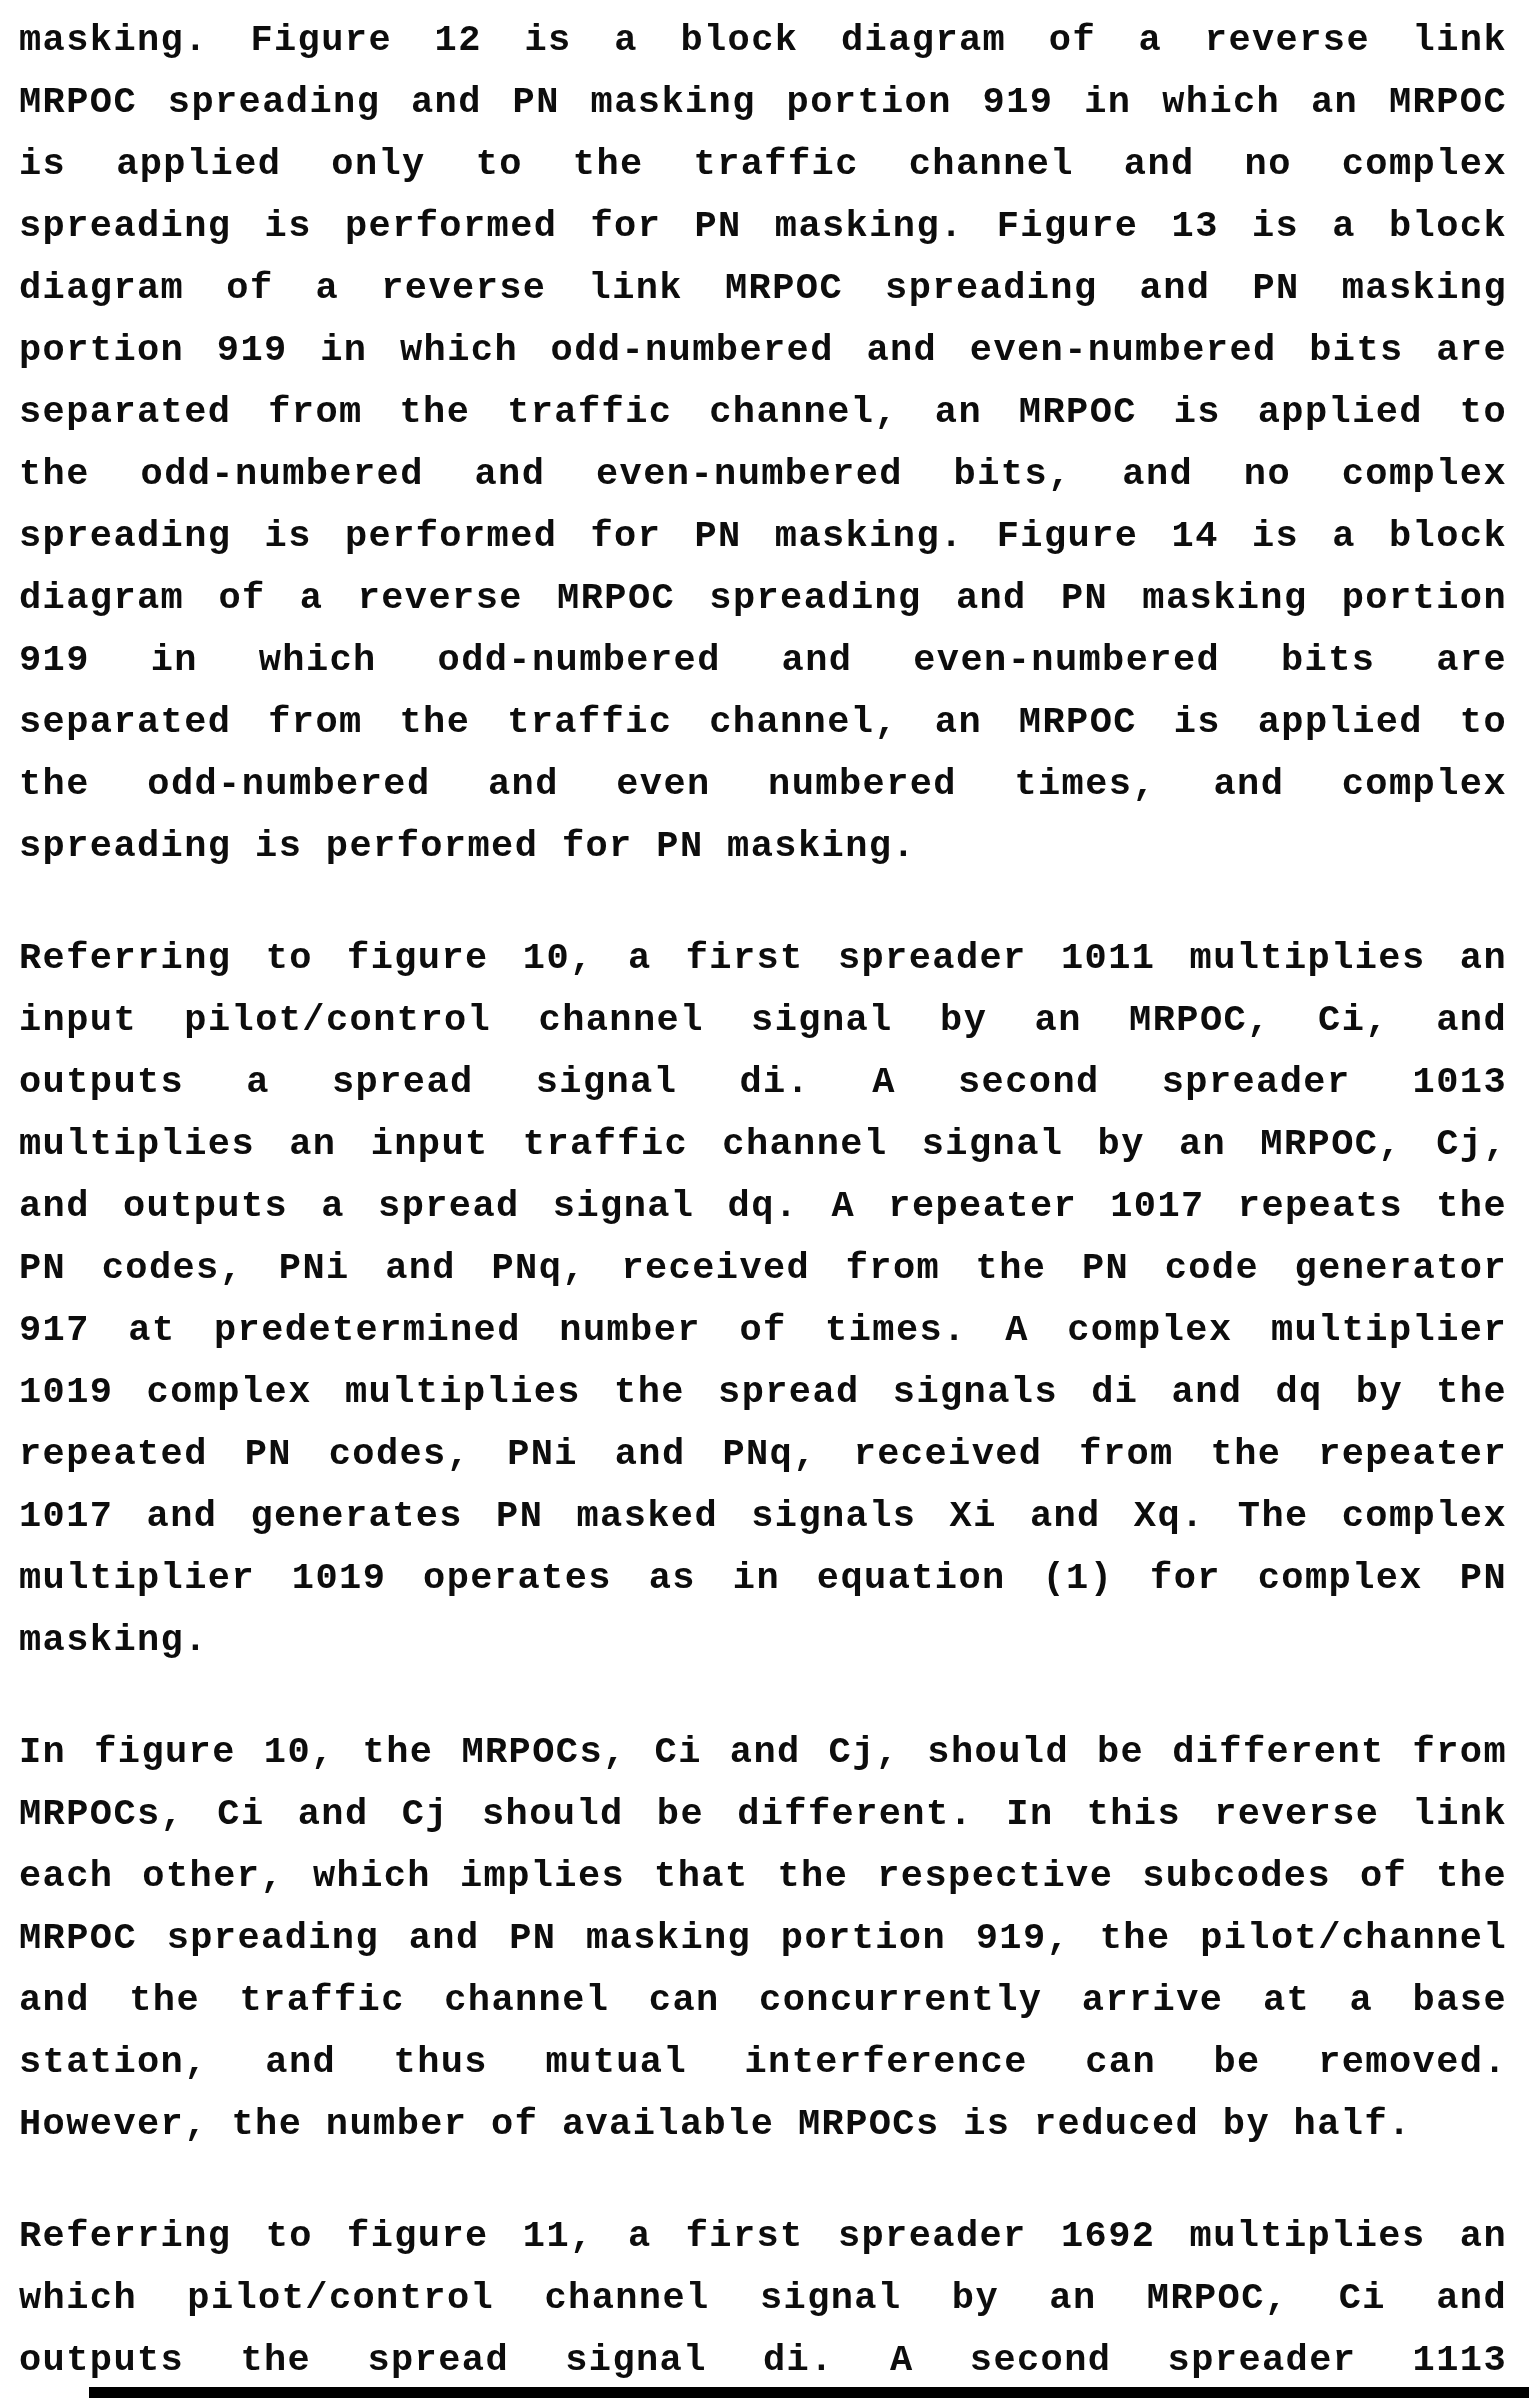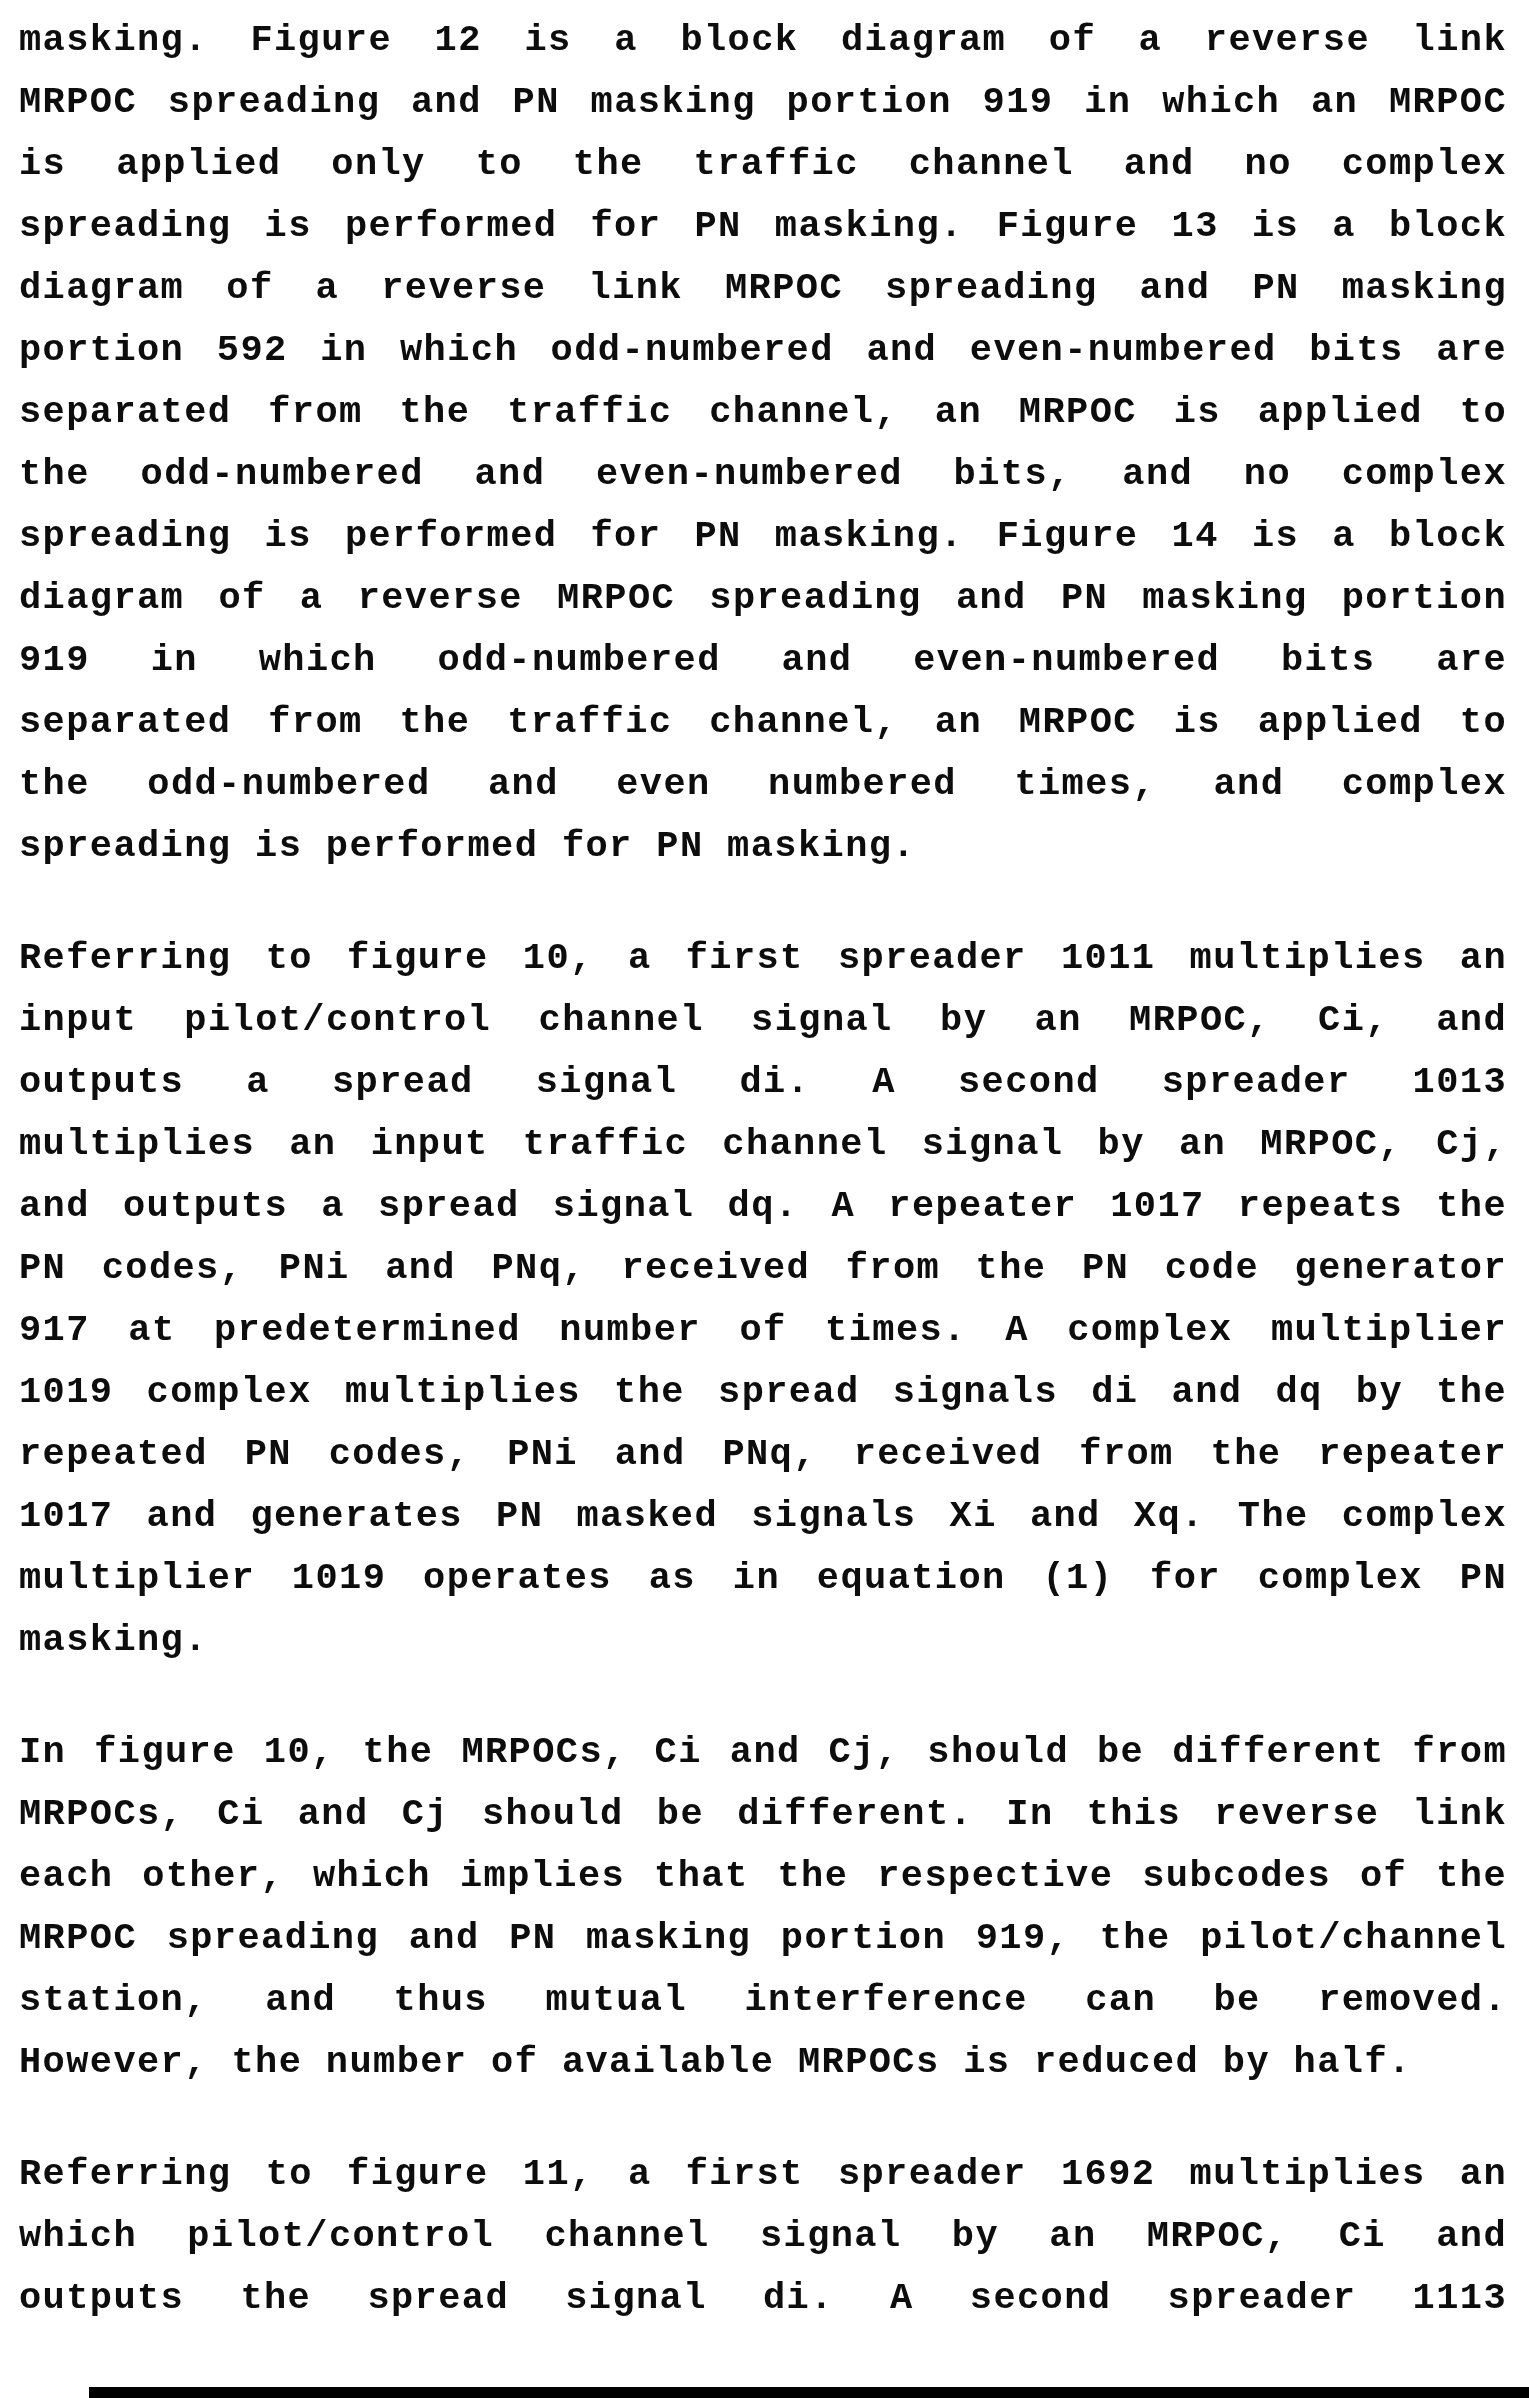--- a/index.html
+++ b/index.html
@@ -46,21 +46,21 @@
 
 <div class="page">
   <div class="text-block">
 
     <div class="para">
       <div class="ln">masking.  Figure 12 is a block diagram of a reverse link</div>
       <div class="ln">MRPOC spreading and PN masking portion 919 in which an MRPOC</div>
       <div class="ln">is applied only to the traffic channel and no complex</div>
       <div class="ln">spreading is performed for PN masking.  Figure 13 is a block</div>
       <div class="ln">diagram of a reverse link MRPOC spreading and PN masking</div>
-      <div class="ln">portion 592 in which odd-numbered and even-numbered bits are</div>
+      <div class="ln">portion 919 in which odd-numbered and even-numbered bits are</div>
       <div class="ln">separated from the traffic channel, an MRPOC is applied to</div>
       <div class="ln">the odd-numbered and even-numbered bits, and no complex</div>
       <div class="ln">spreading is performed for PN masking.  Figure 14 is a block</div>
       <div class="ln">diagram of a reverse MRPOC spreading and PN masking portion</div>
       <div class="ln">919 in which odd-numbered and even-numbered bits are</div>
       <div class="ln">separated from the traffic channel, an MRPOC is applied to</div>
       <div class="ln">the odd-numbered and even numbered times, and complex</div>
       <div class="ln end">spreading is performed for PN masking.</div>
     </div>
 
@@ -77,20 +77,21 @@
       <div class="ln">1017 and generates PN masked signals Xi and Xq.  The complex</div>
       <div class="ln">multiplier 1019 operates as in equation (1) for complex PN</div>
       <div class="ln end">masking.</div>
     </div>
 
     <div class="para">
       <div class="ln">In figure 10, the MRPOCs, Ci and Cj, should be different from</div>
       <div class="ln">MRPOCs, Ci and Cj should be different.  In this reverse link</div>
       <div class="ln">each other, which implies that the respective subcodes of the</div>
       <div class="ln">MRPOC spreading and PN masking portion 919, the pilot/channel</div>
+      <div class="ln">and the traffic channel can concurrently arrive at a base</div>
       <div class="ln">station, and thus mutual interference can be removed.</div>
       <div class="ln end">However, the number of available MRPOCs is reduced by half.</div>
     </div>
 
     <div class="para">
       <div class="ln">Referring to figure 11, a first spreader 1692 multiplies an</div>
       <div class="ln">which pilot/control channel signal by an MRPOC, Ci and</div>
       <div class="ln">outputs the spread signal di.  A second spreader 1113</div>
     </div>
 

